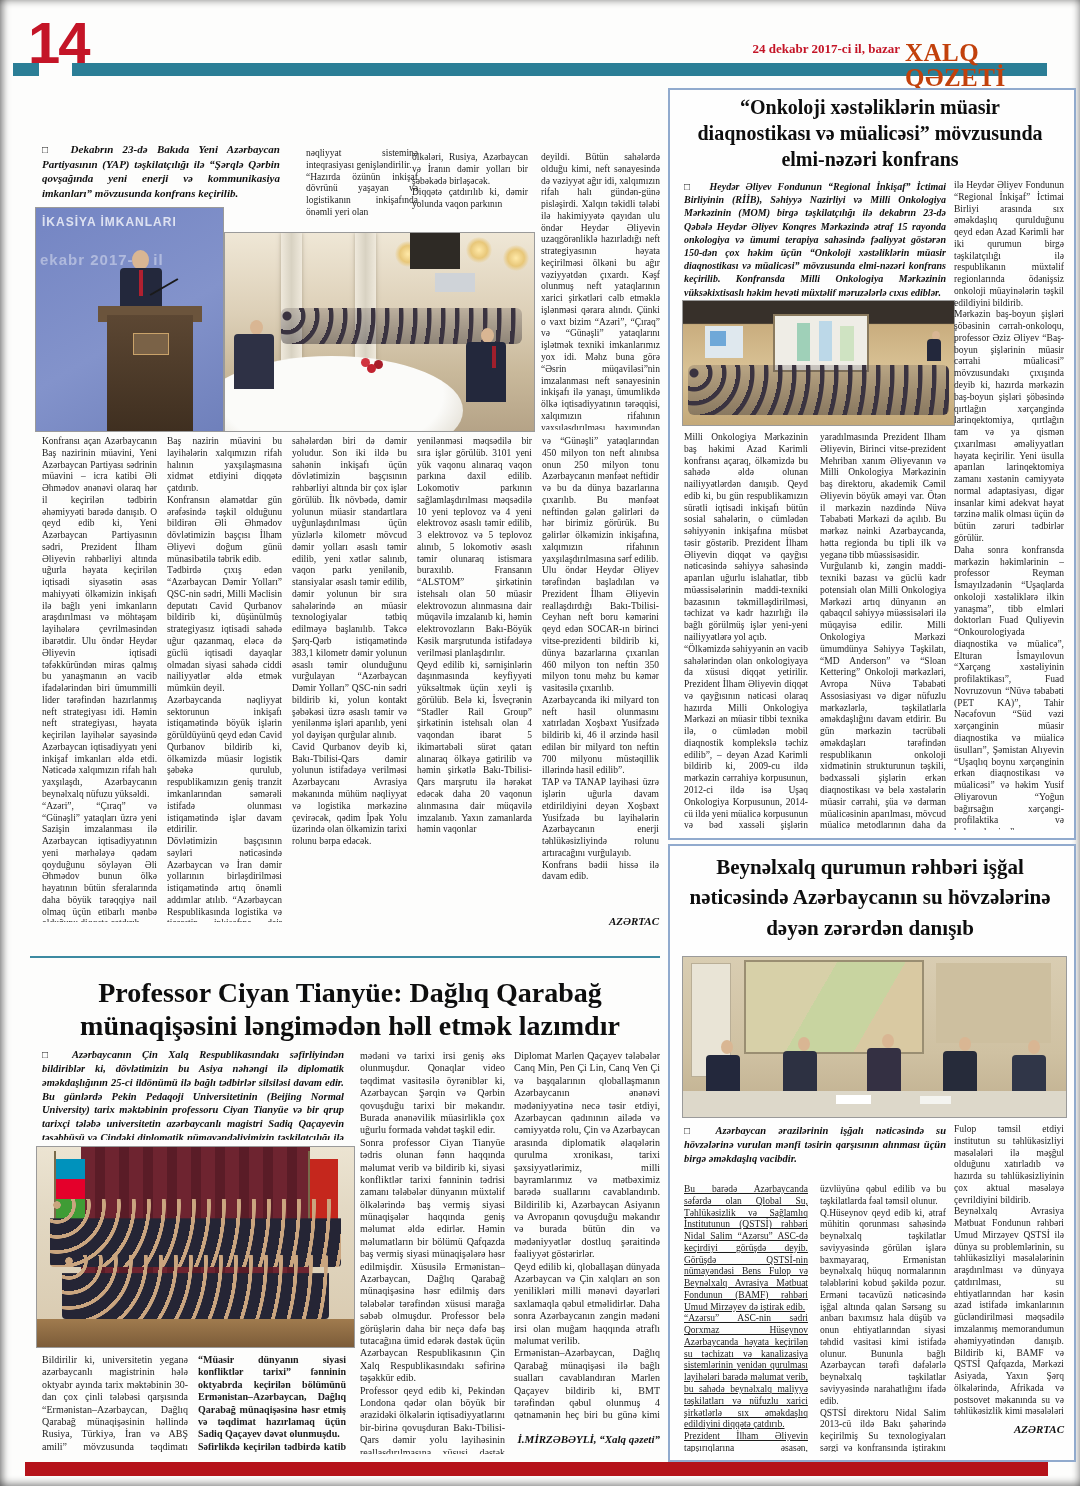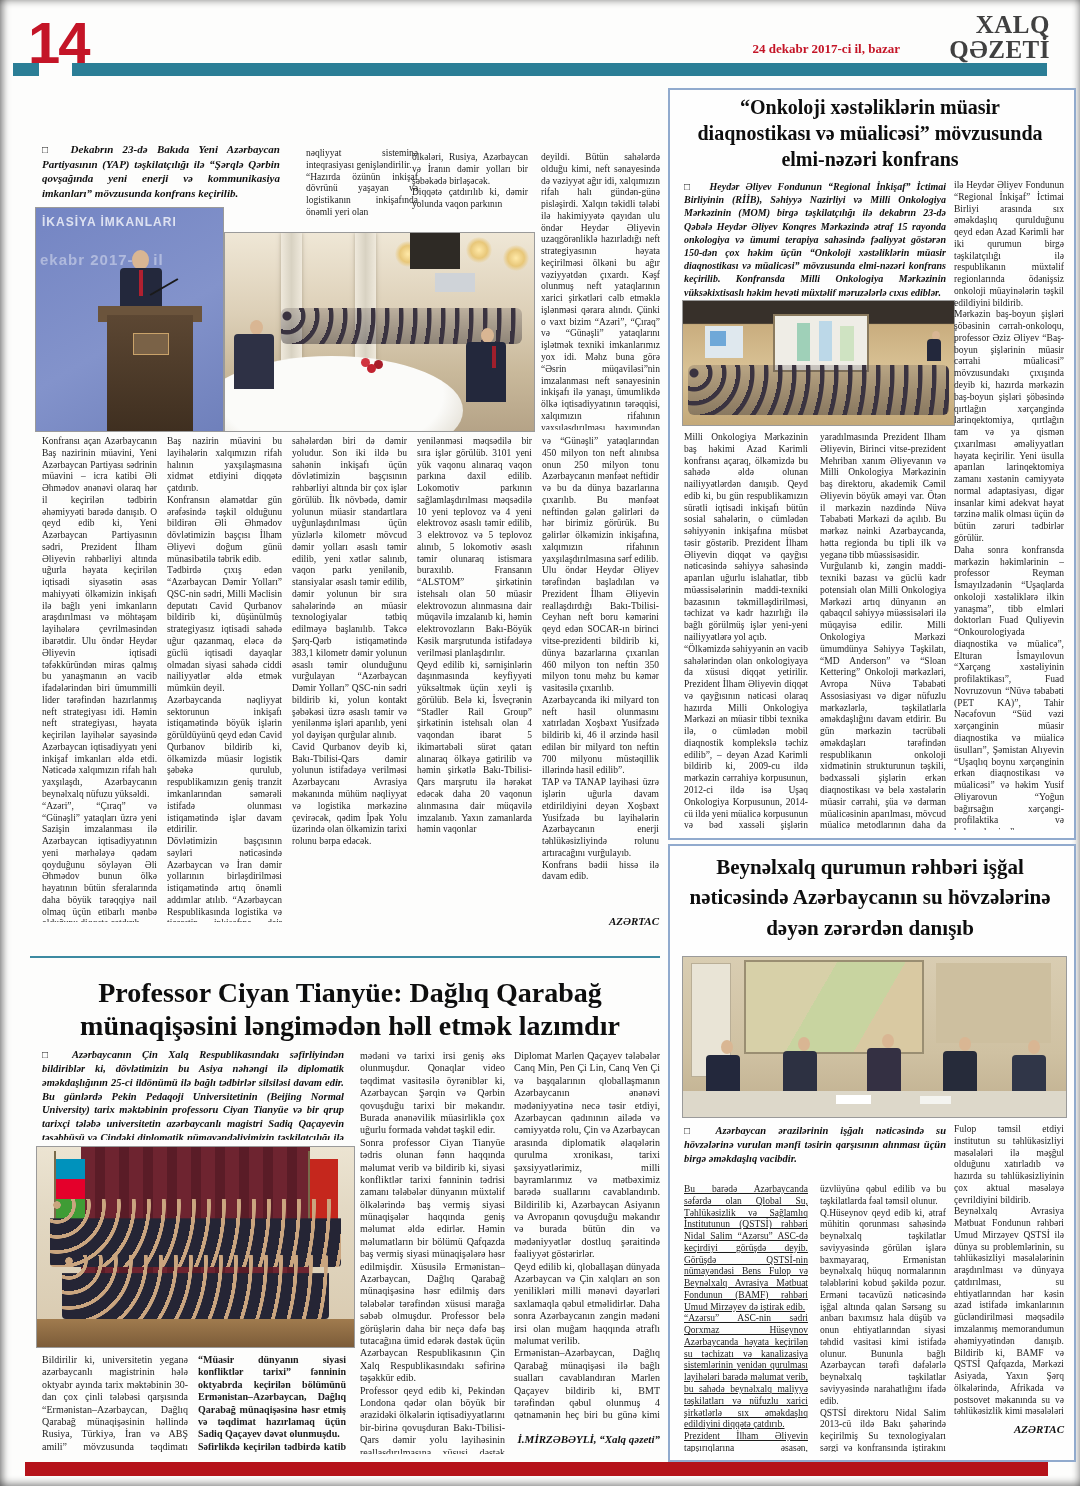--- a/index.html
+++ b/index.html
@@ -6,22 +6,22 @@
   .page{position:relative;width:1080px;height:1486px;margin:0 auto;background:#fdfdfc;
         font-family:"Liberation Serif",serif;overflow:hidden;
         box-shadow:inset 9px 0 7px -6px rgba(40,40,40,.55),inset 0 7px 6px -5px rgba(40,40,40,.35),
                    inset -7px 0 6px -5px rgba(40,40,40,.4),inset 0 -9px 7px -6px rgba(40,40,40,.45);}
   
   .pagenum{position:absolute;left:28px;top:14px;font:700 58px/1 "Liberation Sans",sans-serif;color:#c41527;letter-spacing:-2px;}
   .tealdash{position:absolute;left:13px;top:63px;width:26px;height:13px;background:#2b7e96;}
   .tealbar{position:absolute;left:72px;top:63px;width:975px;height:13px;background:#2b7e96;}
   .dateline{position:absolute;left:700px;top:42px;width:200px;text-align:right;
             font:700 13px/1 "Liberation Serif",serif;color:#c41527;}
-  .masthead{position:absolute;left:905px;top:12px;width:145px;text-align:right;
-            font:700 25px/1 "Liberation Serif",serif;color:#404040;letter-spacing:.5px;}
+  .masthead{position:absolute;left:905px;top:40px;width:145px;text-align:left;
+            font:700 25px/1 "Liberation Serif",serif;color:#c2410c;letter-spacing:.5px;}
   
   .headline{position:absolute;font-family:"Liberation Serif",serif;font-weight:700;
             text-align:center;color:#0e0e0e;}
   .h1a{left:40px;top:92px;width:620px;font-size:27px;line-height:1.18;}
   .h2a{left:682px;top:94px;width:376px;font-size:20px;line-height:1.3;}
   .h3a{left:688px;top:852px;width:364px;font-size:21px;line-height:1.45;text-align:center;}
   .h4a{left:40px;top:976px;width:620px;font-size:28px;line-height:1.18;}
   .lead{position:absolute;font:italic 700 11px/1.32 "Liberation Serif",serif;
         text-align:justify;color:#101010;white-space:pre-line;overflow:hidden;}
   .lead .sq{font-style:normal;font-size:10px;margin-right:16px;}

